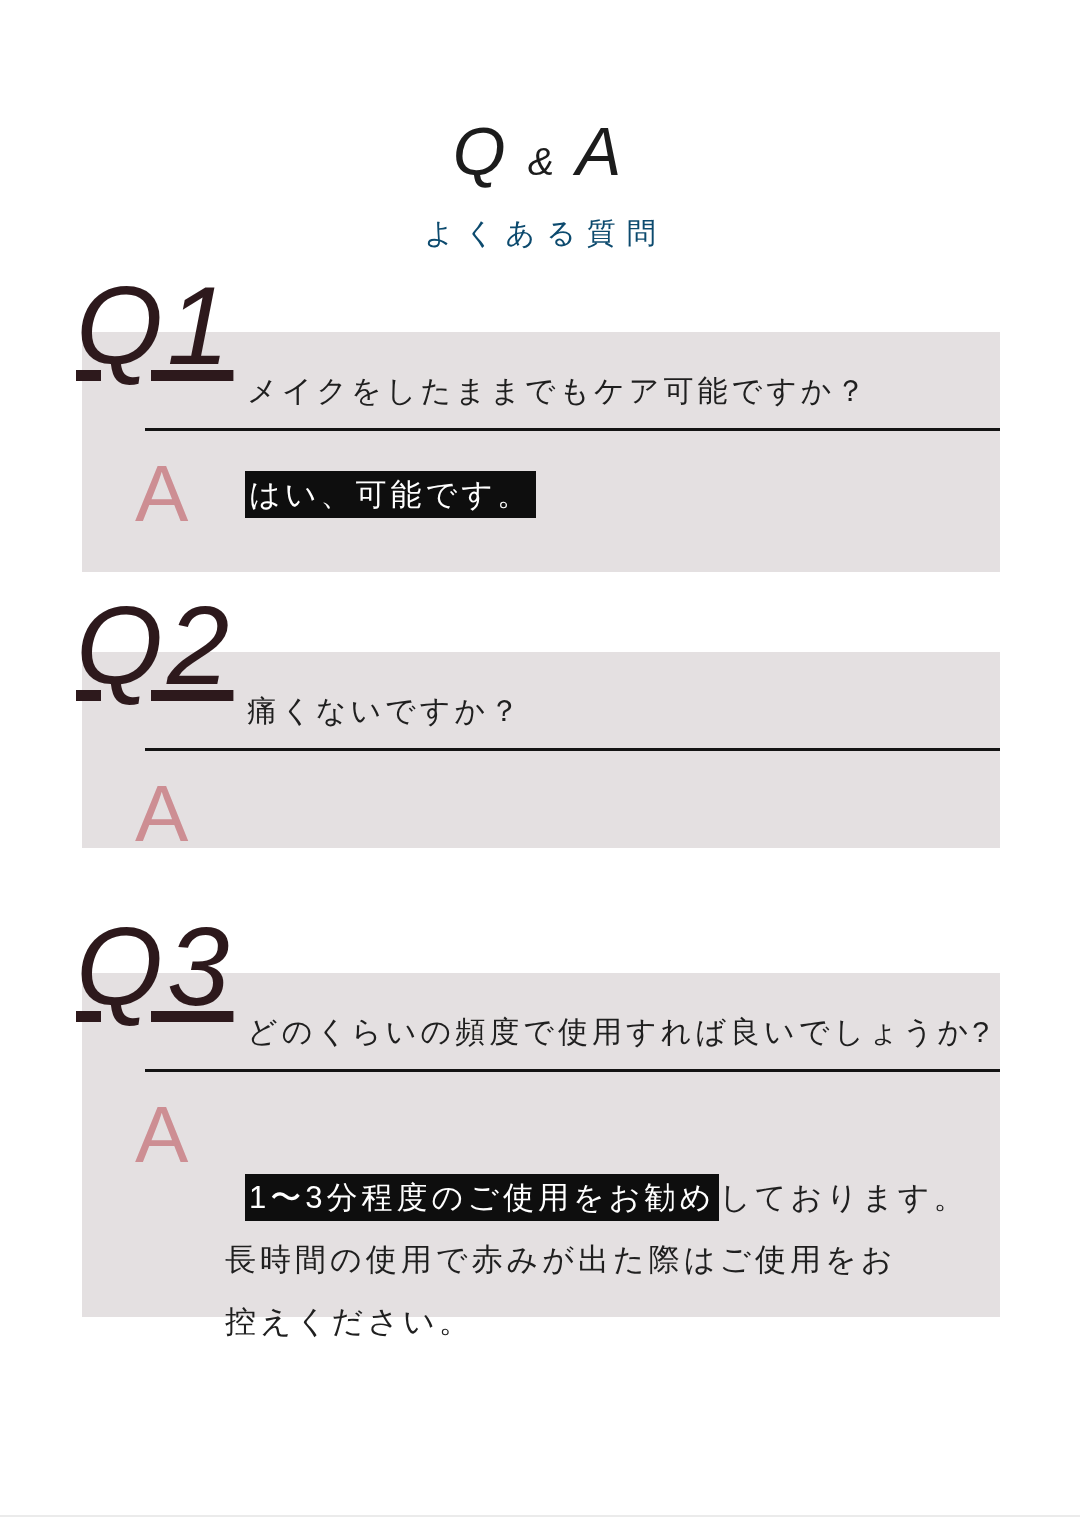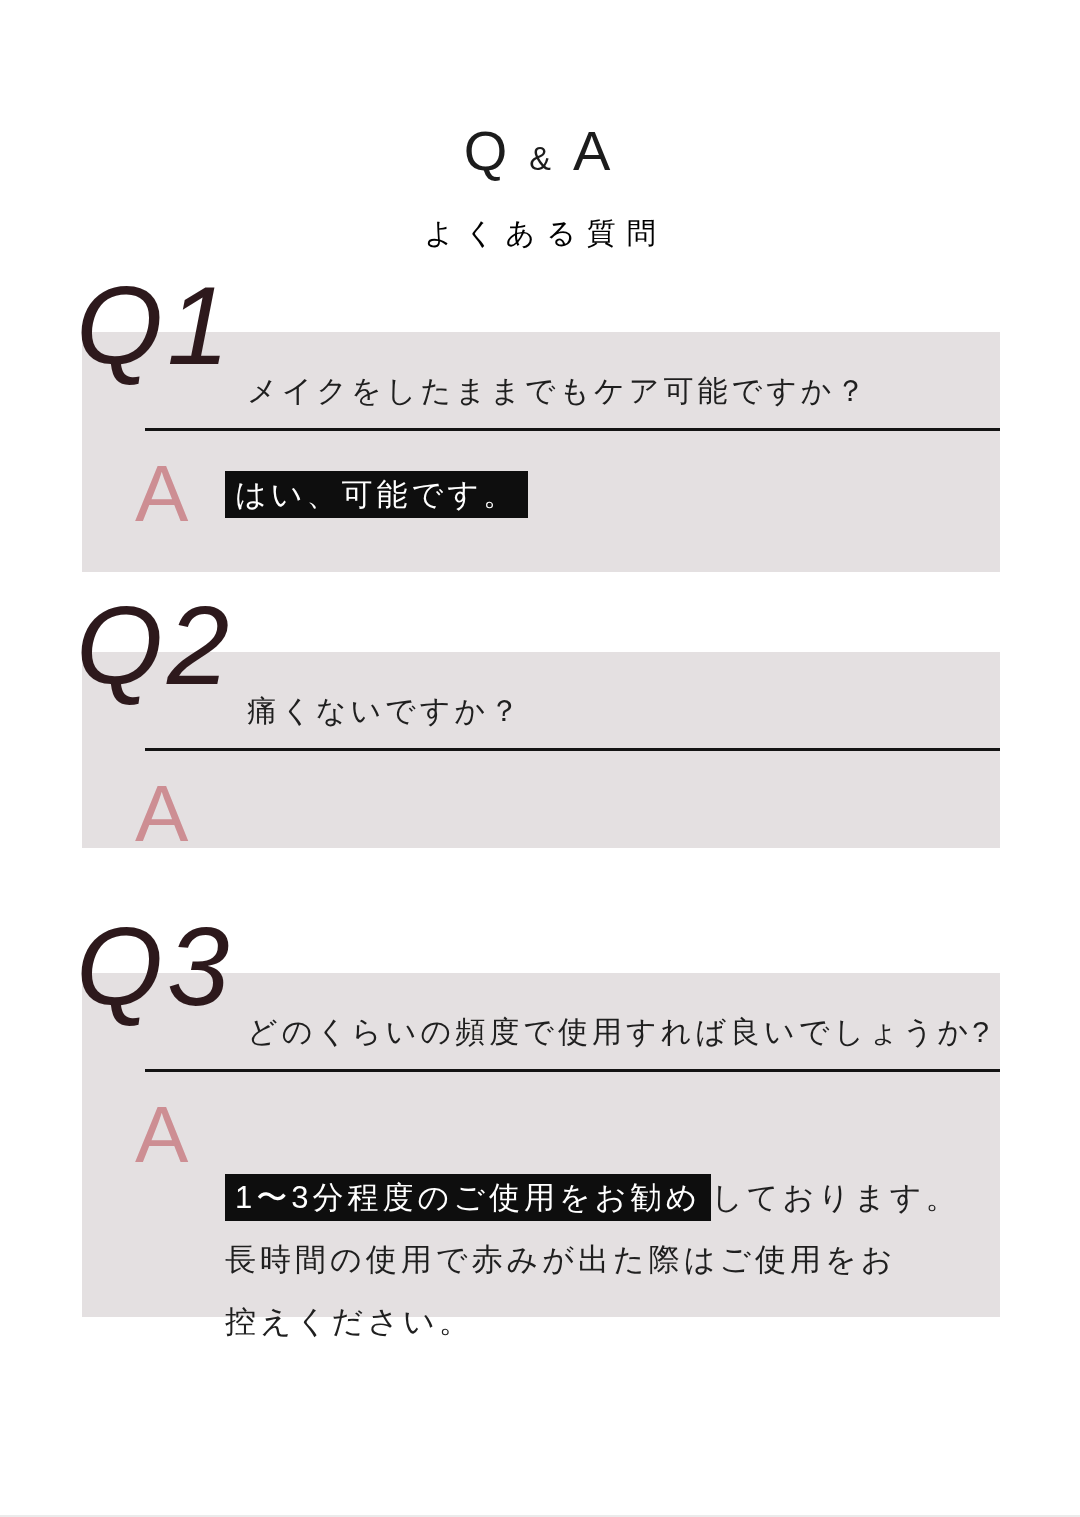--- a/index.html
+++ b/index.html
@@ -3,60 +3,61 @@
 <meta charset="utf-8">
 <style>
   html,body{margin:0;padding:0;background:#ffffff;}
   .page{
     position:relative;width:1080px;height:1517px;background:var(--background,#ffffff);
     overflow:hidden;font-family:"Liberation Sans","DejaVu Sans",sans-serif;color:var(--text,#1f1f1f);
   }
   
   .page-title{
     position:absolute;top:106px;left:0;width:100%;margin:0;
-    text-align:center;font-size:56px;line-height:90px;font-weight:200;
-    letter-spacing:6px;color:#1c1c1c;
+    text-align:center;font-size:68px;line-height:90px;font-weight:200;
+    letter-spacing:6px;color:#1c1c1c;font-style:italic;
   }
   .page-title .amp{font-size:0.58em;margin:0 16px;font-weight:200;}
   .page-subtitle{
     position:absolute;top:216px;left:0;width:100%;
     text-align:center;font-size:29px;line-height:34px;font-weight:300;
-    letter-spacing:11px;padding-left:11px;box-sizing:border-box;color:#000000;
+    letter-spacing:11px;padding-left:11px;box-sizing:border-box;color:#0c4a6e;
   }
   
   .faq-item{position:absolute;left:82px;width:918px;}
   .faq-item-1{top:332px;height:240px;}
   .faq-item-2{top:652px;height:196px;}
   .faq-item-3{top:973px;height:344px;}
   .panel{position:absolute;inset:0;background:var(--panel-bg,#e4e0e1);}
   .q-number{
     position:absolute;top:-66px;left:-6px;z-index:3;
     font-size:112px;line-height:120px;font-style:italic;font-weight:300;
-    letter-spacing:4px;color:var(--q-number,#2d191c);
+    letter-spacing:4px;color:var(--q-number,#2d191c);text-decoration:underline;
   }
   .question{
     position:absolute;left:143px;top:40px;z-index:2;
     font-size:30px;line-height:38px;letter-spacing:4px;color:#1f1f1f;white-space:nowrap;margin-left:22px;
   }
   .rule{
     position:absolute;left:63px;right:0;top:96px;height:3px;z-index:2;
     background:#141414;
   }
   .answer-row{position:absolute;left:53px;top:132px;z-index:2;display:flex;align-items:flex-start;}
   .answer-letter{
     flex:0 0 90px;width:90px;margin-top:-12px;
     font-size:80px;line-height:84px;font-weight:200;
     color:var(--answer-letter,#cd8e93);
   }
   .answer-text{
     font-size:31px;line-height:62px;letter-spacing:4px;white-space:nowrap;color:#1f1f1f;
   }
   .answer-text .hl{
     background:var(--highlight-bg,#0e0e0e);color:var(--highlight-text,#ffffff);
-    padding:6px 10px;
+    padding:6px 4px;
+    margin-left:20px;
   }
   .answer-text .plain{background:transparent;color:#1f1f1f;margin-top:12px;}
   .bottom-line{position:absolute;left:0;right:0;bottom:0;height:2px;background:#ebebeb;}
 </style>
 </head>
 <body>
 
 <div class="page" style="--background: #ffffff; --panel-bg: #e4e0e1; --q-number: #2d191c; --answer-letter: #cd8e93; --highlight-bg: #0e0e0e; --highlight-text: #ffffff; --text: #1f1f1f;">
 
   <h1 class="page-title"><span>Q</span><span class="amp">&amp;</span><span>A</span></h1>

